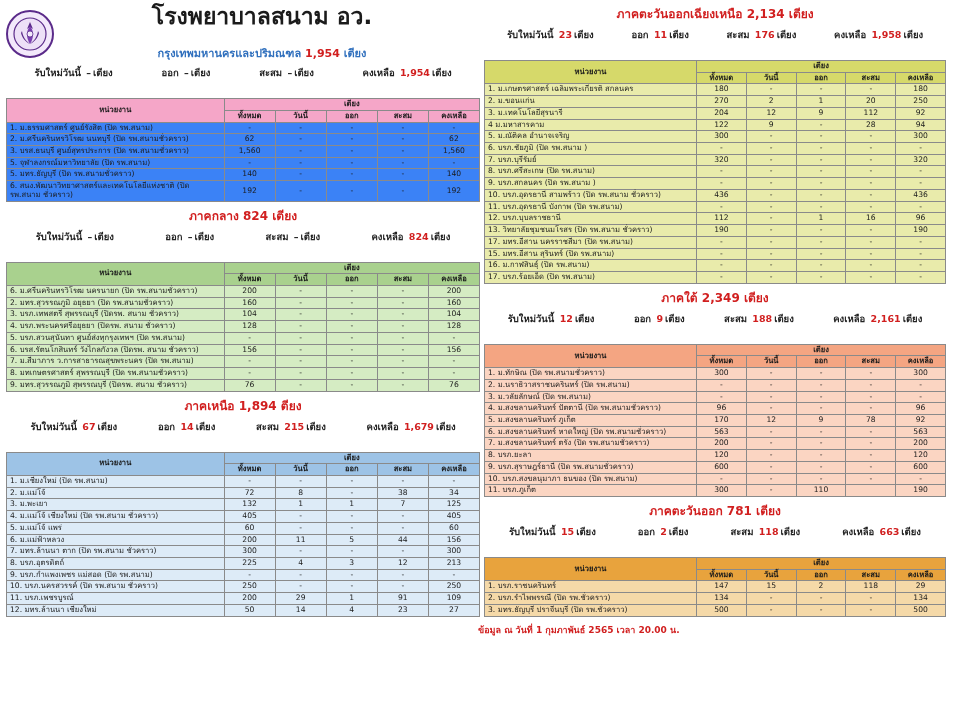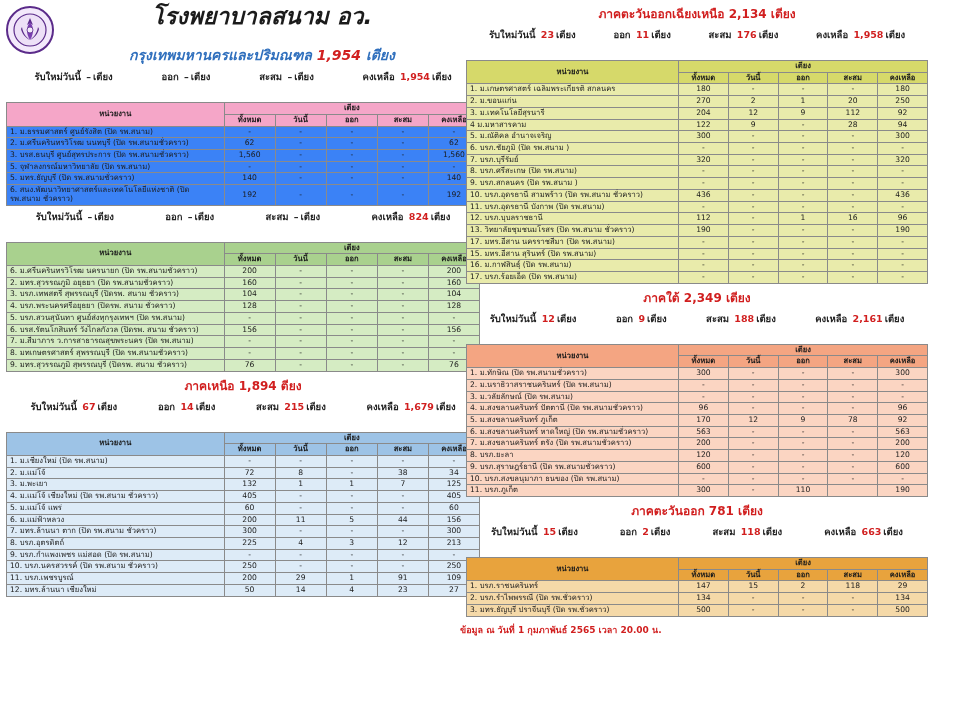--- a/index.html
+++ b/index.html
@@ -6,38 +6,38 @@
   body{
     width:960px;height:720px;
     background:#ffffff;
     font-family:"DejaVu Sans","Liberation Sans",sans-serif;
     font-size:8px;
     color:#1a1a1a;
     overflow:hidden;
   }
   .page{position:relative;width:960px;height:720px;}
   .col-left{position:absolute;left:0;top:0;width:486px;}
-  .col-right{position:absolute;left:460px;top:0;width:474px;}
+  .col-right{position:absolute;left:478px;top:0;width:474px;}
 
   
-  .hdr{display:flex;align-items:flex-start;padding:4px 6px 0 6px;font-style:italic;}
+  .hdr{display:flex;align-items:center;padding:4px 6px 0 6px;}
   .logo{
     width:44px;height:44px;border-radius:50%;
     border:2px solid #5b2b8a;
     background:#f3e9fb;
     display:flex;align-items:center;justify-content:center;
     flex:none;margin-top:2px;
   }
   .logo svg{display:block;}
   .hdr-txt{flex:1;text-align:center;margin-left:-10px;}
   .h-title{
     font-size:23px;font-weight:bold;color:#1b1b1b;line-height:1.05;
   }
   .h-sub{
-    font-size:14px;color:#2f6fbd;font-weight:bold;margin-top:16px;
+    font-size:11px;color:#2f6fbd;font-weight:bold;margin-top:16px;
   }
   .h-sub .num{color:#d11f1f;}
 
   
   .sumbar{
     display:flex;justify-content:space-around;align-items:baseline;
     font-size:9.5px;font-weight:bold;padding:3px 10px 18px 10px;
   }
   .sumbar .lbl{color:#222;}
   .sumbar .v{color:#d11f1f;margin:0 2px;}
@@ -183,20 +183,21 @@
             <tr>
               <td class="name">6. สนง.พัฒนาวิทยาศาสตร์และเทคโนโลยีแห่งชาติ (ปิด รพ.สนาม ชั่วคราว)</td>
               <td class="num">192</td>
               <td class="num">-</td>
               <td class="num">-</td>
               <td class="num">-</td>
               <td class="num">192</td>
             </tr>
           </tbody>
         </table>
+        <div class="regiontitle">ภาคกลาง 824 เตียง</div>
         <div class="sumbar">
           <span><span class="lbl">รับใหม่วันนี้</span> <span class="vd">–</span><span class="lbl">เตียง</span></span>
           <span><span class="lbl">ออก</span> <span class="vd">–</span><span class="lbl">เตียง</span></span>
           <span><span class="lbl">สะสม</span> <span class="vd">–</span><span class="lbl">เตียง</span></span>
           <span><span class="lbl">คงเหลือ</span> <span class="v">824</span><span class="lbl">เตียง</span></span>
         </div>
         <table class="tbl-green">
           <colgroup>
             <col class="c-name">
             <col class="c-n">

